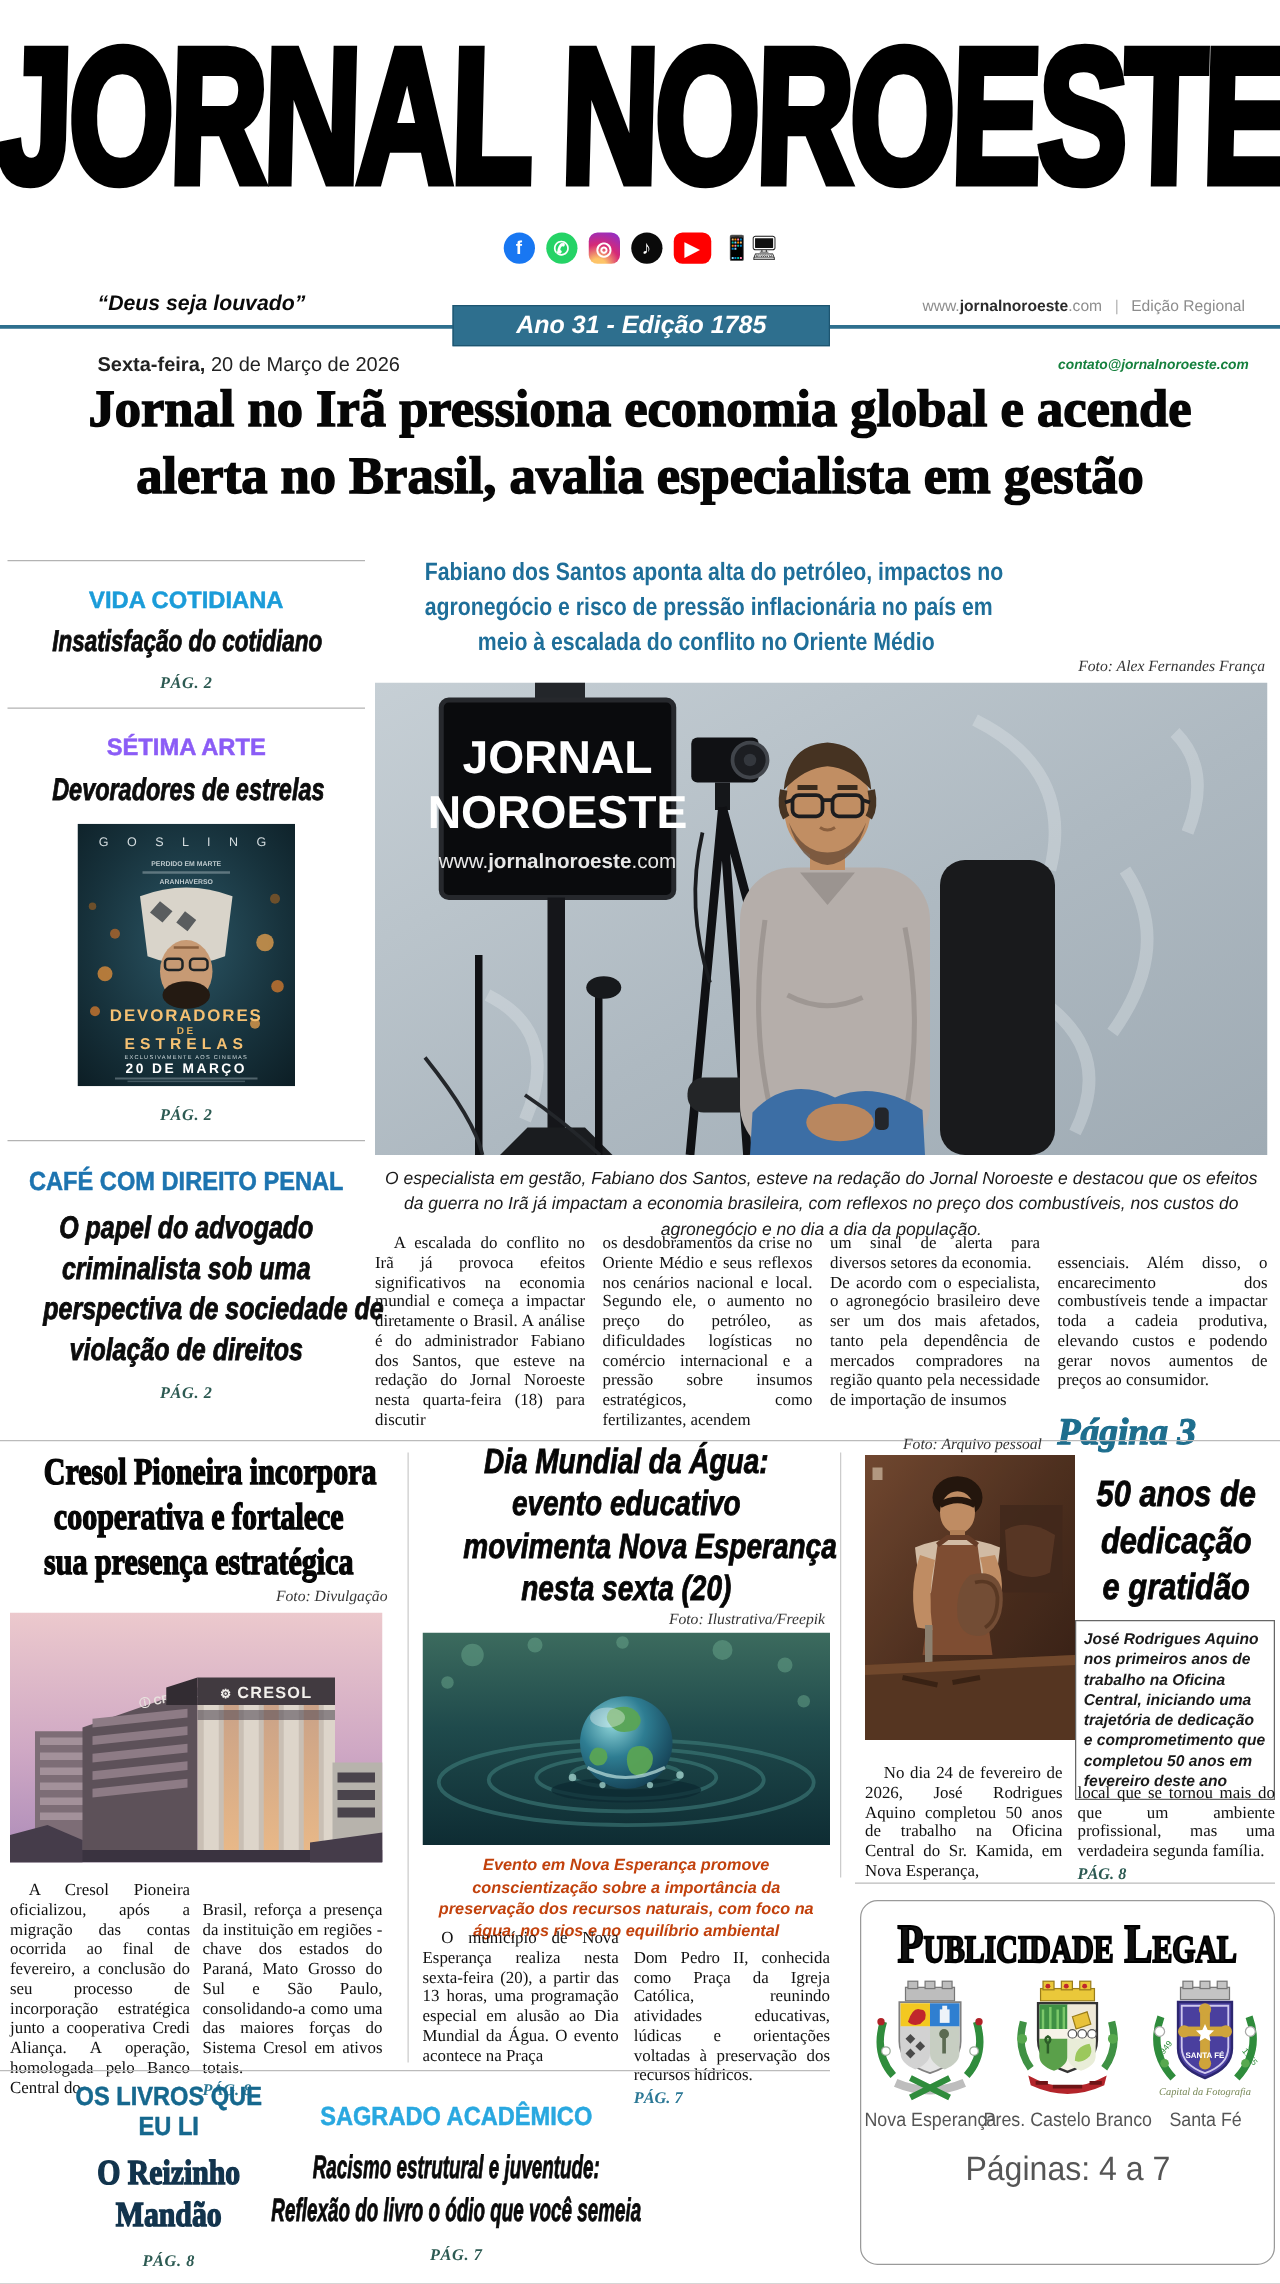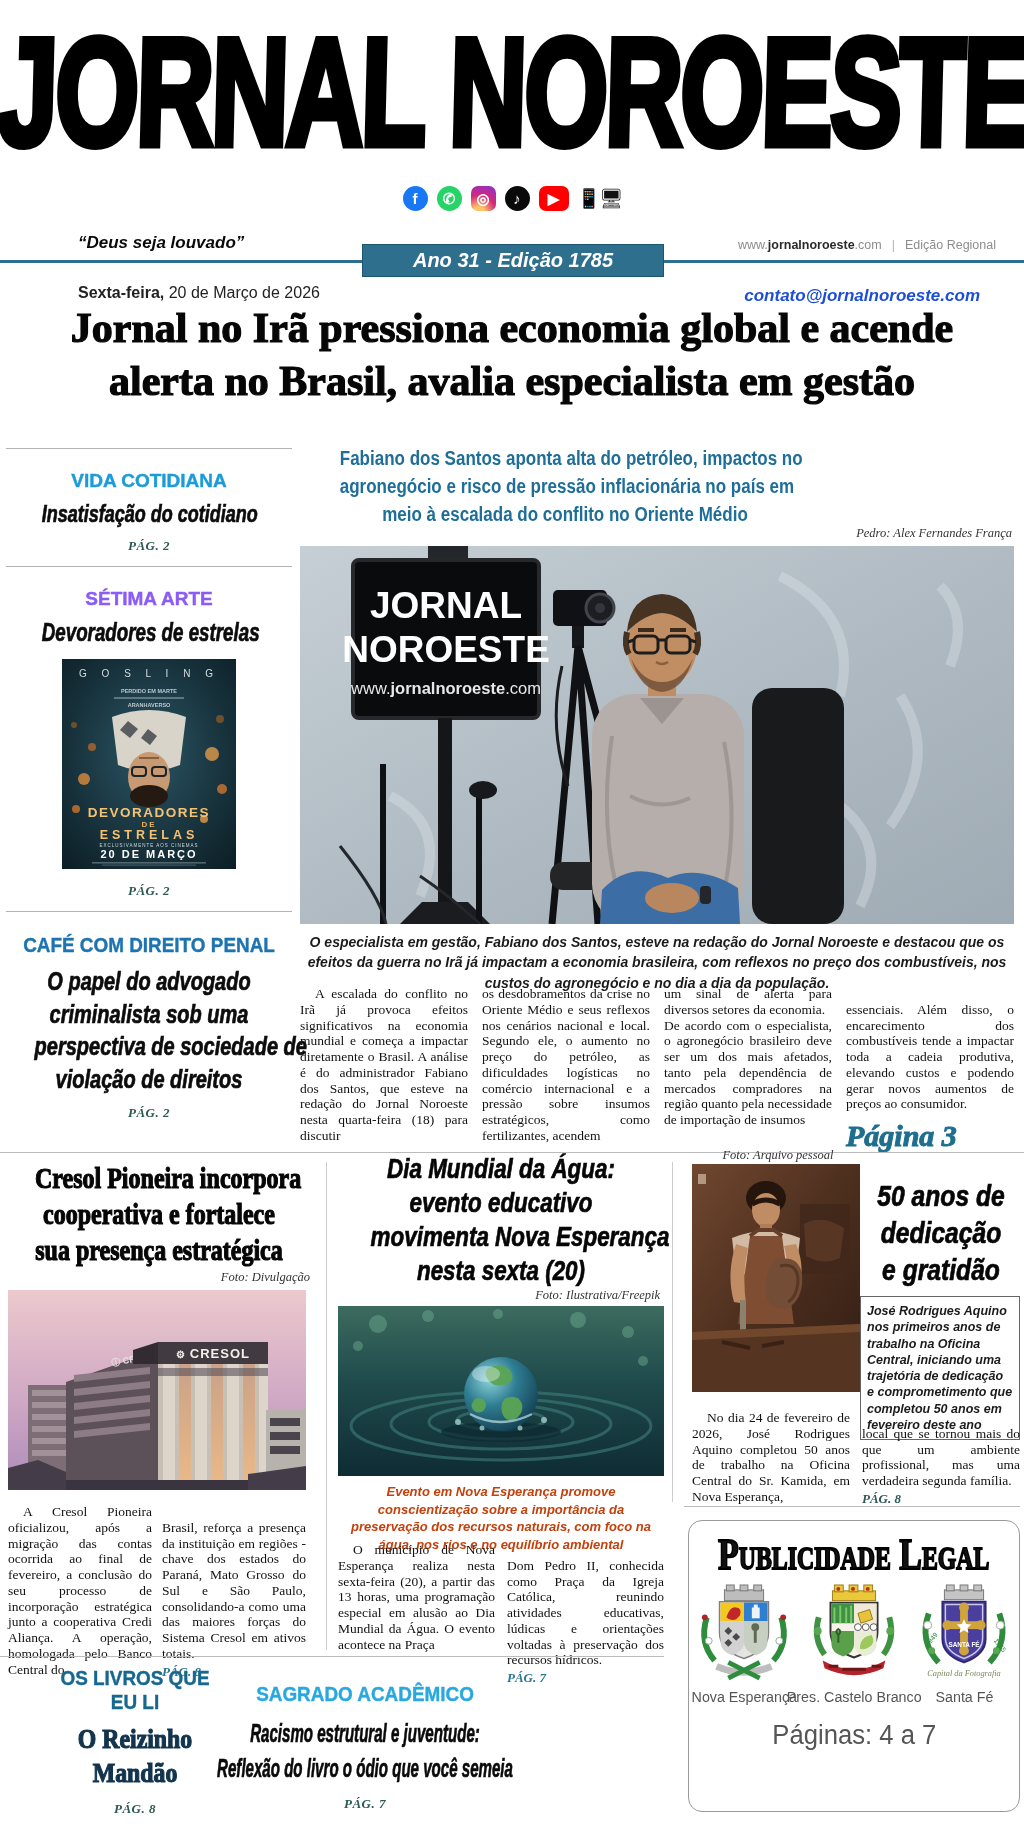--- a/index.html
+++ b/index.html
@@ -25,22 +25,22 @@
     font-size:17px;color:#0a0a0a;}
   .webline{top:238px;right:28px;font-family:"Liberation Sans",sans-serif;font-size:12.5px;color:#8d8d8d;}
   .webline b{color:#2b2b2b;}
   .webline .sep{margin:0 10px;color:#b5b5b5;}
   .tealline{top:260px;left:0;width:1024px;height:3px;background:#2e6f8e;}
   .edition-box{top:244px;left:362px;width:300px;background:#2e6f8e;color:#fff;text-align:center;
     font-family:"Liberation Sans",sans-serif;font-weight:bold;font-style:italic;font-size:20px;
     padding:4px 0;border:1px solid #1d5570;}
   .dateline{top:284px;left:78px;font-family:"Liberation Sans",sans-serif;font-size:16px;color:#222;}
   .dateline b{font-weight:bold;}
-  .email{top:286px;right:44px;font-family:"Liberation Sans",sans-serif;font-weight:bold;font-style:italic;
-    font-size:17px;color:#1d4ed8;}
+  .email{top:286px;right:25px;font-family:"Liberation Sans",sans-serif;font-weight:bold;font-style:italic;
+    font-size:11px;color:#15803d;}
 
   
   .lines{text-align:center;}
   .lines>div{white-space:nowrap;}
   .scx58{transform:scaleX(.58);transform-origin:center top;}
   .scx75{transform:scaleX(.75);transform-origin:center top;}
   .scx80{transform:scaleX(.80);transform-origin:center top;}
   .scx85{transform:scaleX(.85);transform-origin:center top;}
   .scx90{transform:scaleX(.90);transform-origin:center top;}
   .h-serif{font-family:"Liberation Serif",serif;font-weight:bold;-webkit-text-stroke:1.2px currentColor;}
@@ -52,29 +52,29 @@
     color:#2c5a52;text-align:center;letter-spacing:.5px;}
   .credit{font-family:"Liberation Serif",serif;font-style:italic;font-size:12.5px;color:#333;}
 
   
   .headline{top:302px;left:22px;width:980px;font-size:42px;line-height:1.26;color:#060606;}
   .subhead{top:444px;left:300px;width:530px;color:#1e6e99;font-size:20px;line-height:1.4;
     font-family:"Liberation Sans",sans-serif;font-weight:bold;}
   .lead-credit{top:526px;left:300px;width:712px;text-align:right;}
   .lead-photo{top:546px;left:300px;width:714px;height:378px;}
   .lead-caption{top:932px;left:306px;width:702px;text-align:center;
-    font-family:"Liberation Sans",sans-serif;font-weight:bold;font-style:italic;font-size:14px;
+    font-family:"Liberation Sans",sans-serif;font-weight:normal;font-style:italic;font-size:14px;
     line-height:1.45;color:#1b1b1b;}
   .bodycols{display:flex;gap:14px;}
   .lead-body{top:986px;left:300px;width:714px;}
   .body-col{flex:1;font-size:13.5px;line-height:1.17;text-align:justify;white-space:pre-line;
     hyphens:auto;-webkit-hyphens:auto;}
   .indent{text-indent:15px;}
   .page-ref{font-family:"Liberation Serif",serif;font-weight:bold;font-style:italic;font-size:30px;
-    color:#1e6e8e;-webkit-text-stroke:1px #1e6e8e;margin-top:6px;white-space:nowrap;}
+    color:#1e6e8e;-webkit-text-stroke:1px #1e6e8e;margin-top:16px;white-space:nowrap;}
 
   
   .aside{top:448px;left:6px;width:286px;}
   .aside-sec{border-top:1px solid #b3b3b3;padding:21px 0 12px 0;}
   .aside .kicker{font-size:19px;}
   .aside-title{color:#0c0c0c;margin-top:8px;}
   .aside .pag{margin-top:10px;}
   .poster-wrap{width:174px;margin:12px auto 2px auto;}
 
   
@@ -231,21 +231,21 @@
       <div class="pag">PÁG. 2</div>
     </div>
   </div>
 
   <div class="abs subhead lines scx85">
     <div>Fabiano dos Santos aponta alta do petróleo, impactos no</div>
     <div>agronegócio e risco de pressão inflacionária no país em</div>
     <div>meio à escalada do conflito no Oriente Médio</div>
   </div>
 
-  <div class="abs lead-credit credit">Pedro: Alex Fernandes França</div>
+  <div class="abs lead-credit credit">Foto: Alex Fernandes França</div>
 
   <div class="abs lead-photo">
     <svg viewBox="0 0 714 378" width="714" height="378">
       <defs>
         <linearGradient id="wall" x1="0" y1="0" x2="1" y2="1">
           <stop offset="0%" stop-color="#c6cfd5"></stop>
             <stop offset="55%" stop-color="#aeb9c1"></stop>
           <stop offset="100%" stop-color="#9fabb4"></stop>
         </linearGradient>
       </defs>

